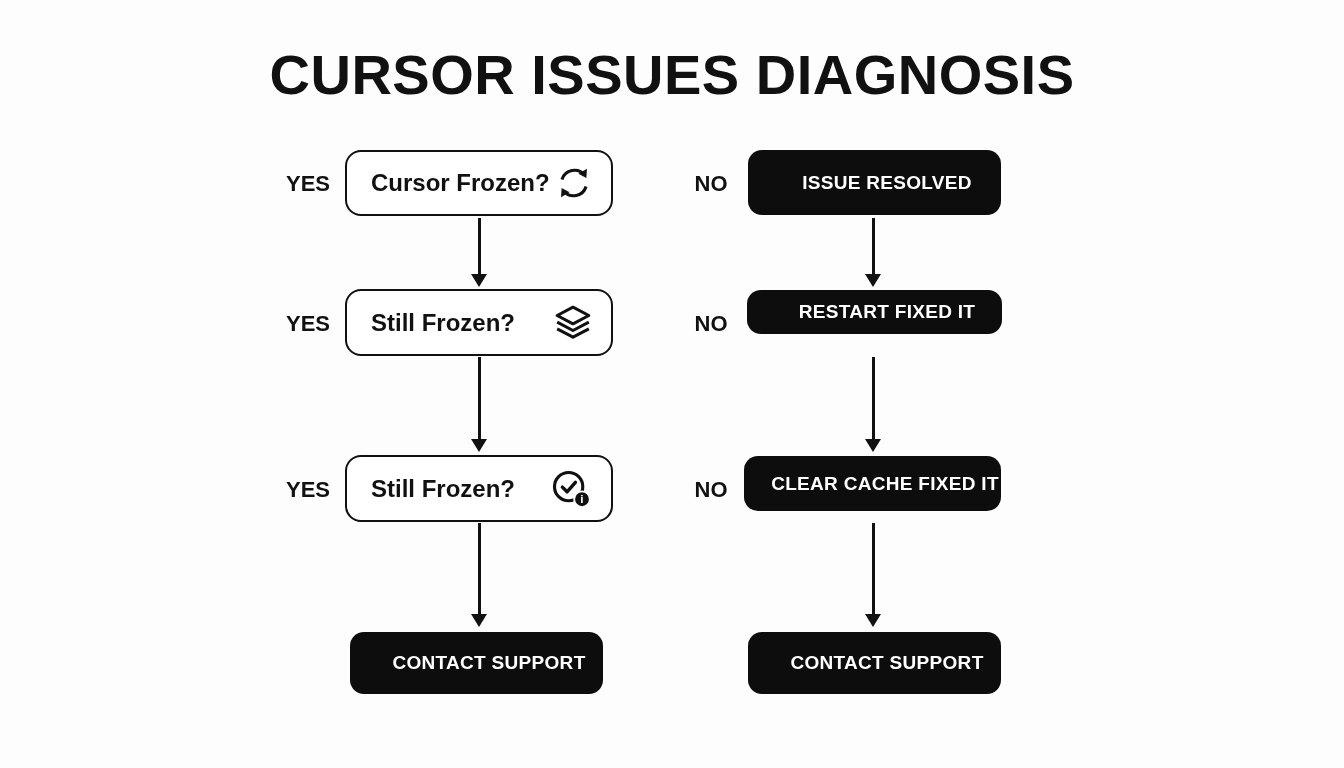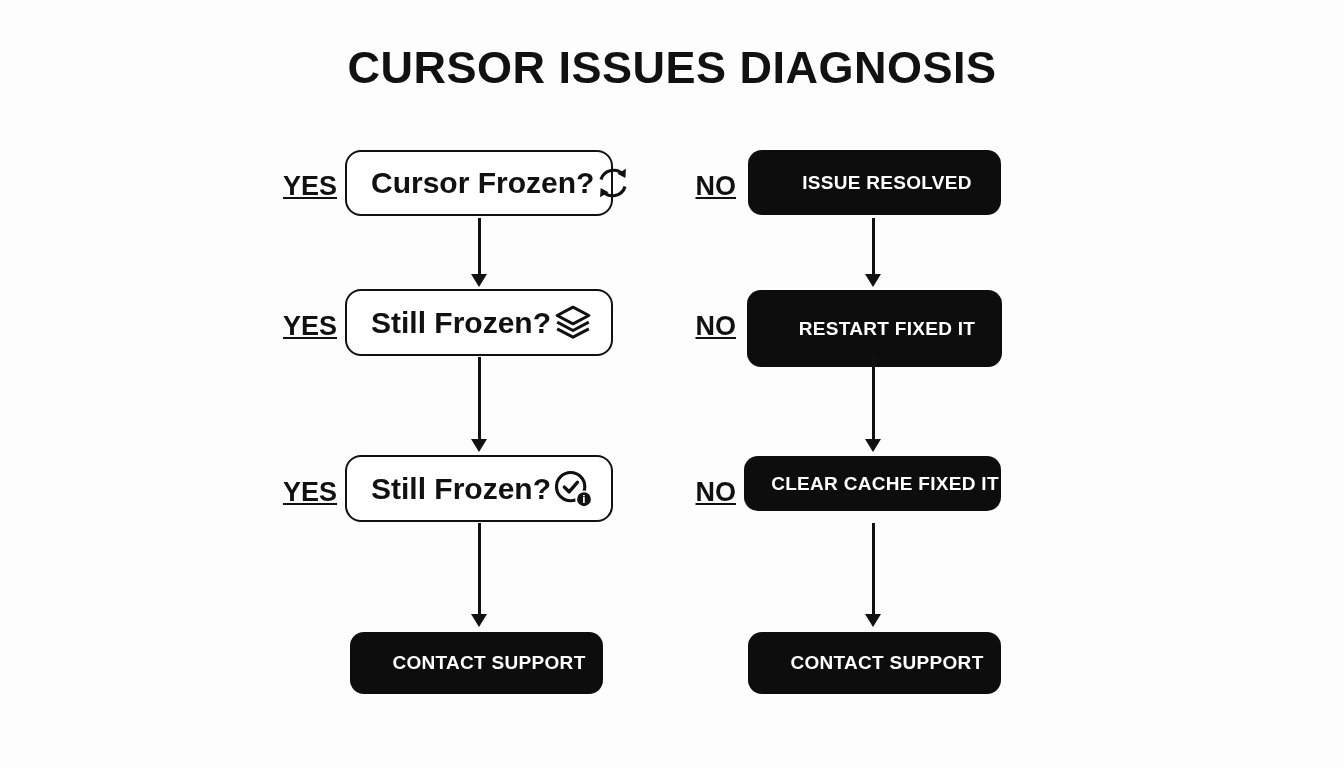--- a/index.html
+++ b/index.html
@@ -10,21 +10,21 @@
     position: relative;
     overflow: hidden;
     color: #111;
   }
   .canvas { position: absolute; inset: 0; }
 
   .title {
     position: absolute;
     top: 42px; left: 0; width: 100%;
     text-align: center;
-    font-size: 45px;
+    font-size: 56px;
     font-weight: 800;
     letter-spacing: 0.5px;
     color: #111;
   }
 
   .box {
     position: absolute;
     display: flex;
     align-items: center;
   }
@@ -35,39 +35,38 @@
     justify-content: space-between;
     padding: 0 18px 0 24px;
   }
   .box.dark {
     background: #0d0d0d;
     border-radius: 14px;
     justify-content: center;
     padding-left: 25px;
   }
   .box-text {
-    font-size: 30px;
+    font-size: 24px;
     font-weight: 700;
     color: #111;
     white-space: nowrap;
   }
   .box.dark .box-text {
     color: #ffffff;
     font-size: 19px;
     letter-spacing: 0.3px;
   }
 
   .side-label {
     position: absolute;
-    font-size: 27px;
+    font-size: 22px;
     font-weight: 700;
     color: #111;
     width: 50px;
-    text-align: right;
-    text-decoration: underline;
+    text-align: center;
   }
 
   .arrow {
     position: absolute;
     width: 2.5px;
     background: #111;
   }
   .arrow::after {
     content: "";
     position: absolute;
@@ -132,21 +131,21 @@
   </div>
 
   <div class="side-label" style="left:686px; top:171px;">NO</div>
   <div class="box dark" style="left:748px; top:150px; width:253px; height:65px;">
     <span class="box-text">ISSUE RESOLVED</span>
   </div>
 
   <div class="arrow" style="left:872px; top:218px; height:57px;"></div>
 
   <div class="side-label" style="left:686px; top:311px;">NO</div>
-  <div class="box dark" style="left:747px; top:290px; width:255px; height:77px;text-align:right;">
+  <div class="box dark" style="left:747px; top:290px; width:255px; height:44px;text-align:right;">
     <span class="box-text">RESTART FIXED IT</span>
   </div>
 
   <div class="arrow" style="left:872px; top:357px; height:83px;"></div>
 
   <div class="side-label" style="left:686px; top:477px;">NO</div>
   <div class="box dark" style="left:744px; top:456px; width:257px; height:55px;">
     <span class="box-text">CLEAR CACHE FIXED IT</span>
   </div>
 

